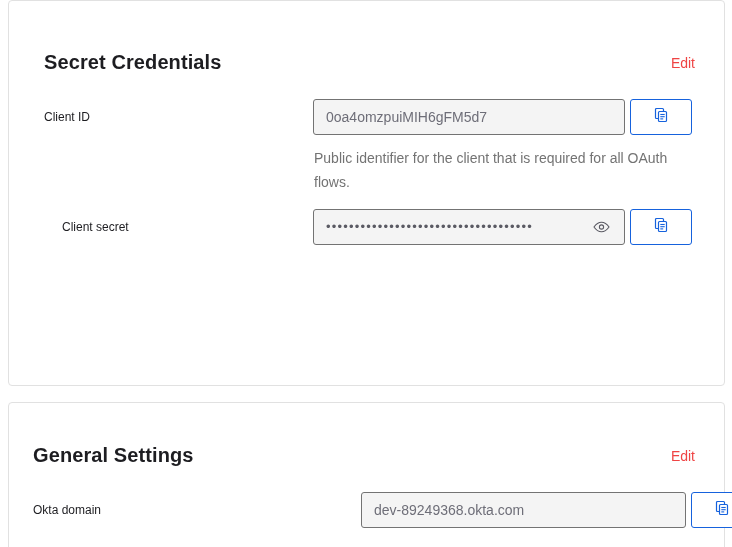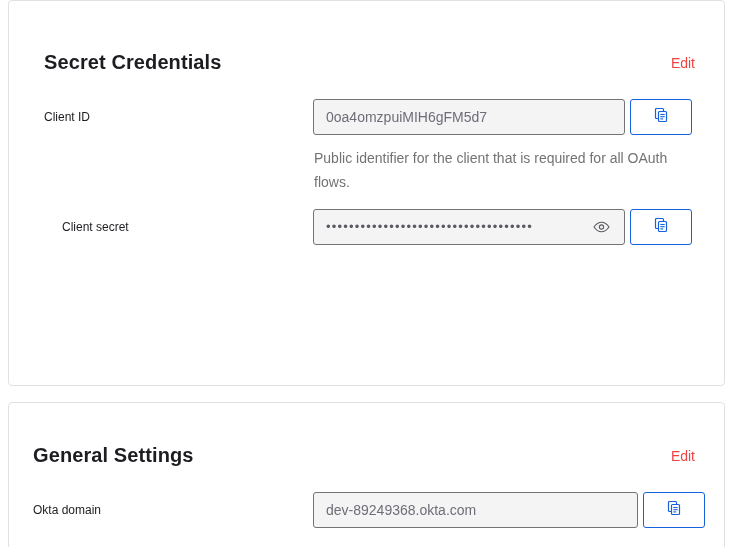--- a/index.html
+++ b/index.html
@@ -180,21 +180,21 @@
 
   <div class="card card-general">
 
     <div class="card-title" style="left:24px; top:41px;">General Settings</div>
 
     <div class="edit-link" style="right:29px; top:45px;">Edit</div>
 
     <div class="field-label" style="left:24px; top:100px;">Okta domain</div>
 
     <div class="input-wrap" style="left:304px; top:89px;">
-      <div class="ro-input" style="width:325px;">
+      <div class="ro-input" style="width:325px;margin-left:48px;">
         <span class="val">dev-89249368.okta.com</span>
       </div>
       <div class="copy-btn">
         <span>
           <svg width="16" height="16" viewBox="0 0 16 16" fill="none" aria-hidden="true">
             <rect x="2.5" y="1.5" width="8" height="10" rx="1" stroke="#1662dd" stroke-width="1.2"></rect>
             <rect x="5.5" y="4.5" width="8" height="10" rx="1" fill="#ffffff" stroke="#1662dd" stroke-width="1.2"></rect>
             <line x1="7.3" y1="7.5" x2="11.7" y2="7.5" stroke="#1662dd" stroke-width="1.1"></line>
             <line x1="7.3" y1="9.7" x2="11.7" y2="9.7" stroke="#1662dd" stroke-width="1.1"></line>
             <line x1="7.3" y1="11.9" x2="10.2" y2="11.9" stroke="#1662dd" stroke-width="1.1"></line>

